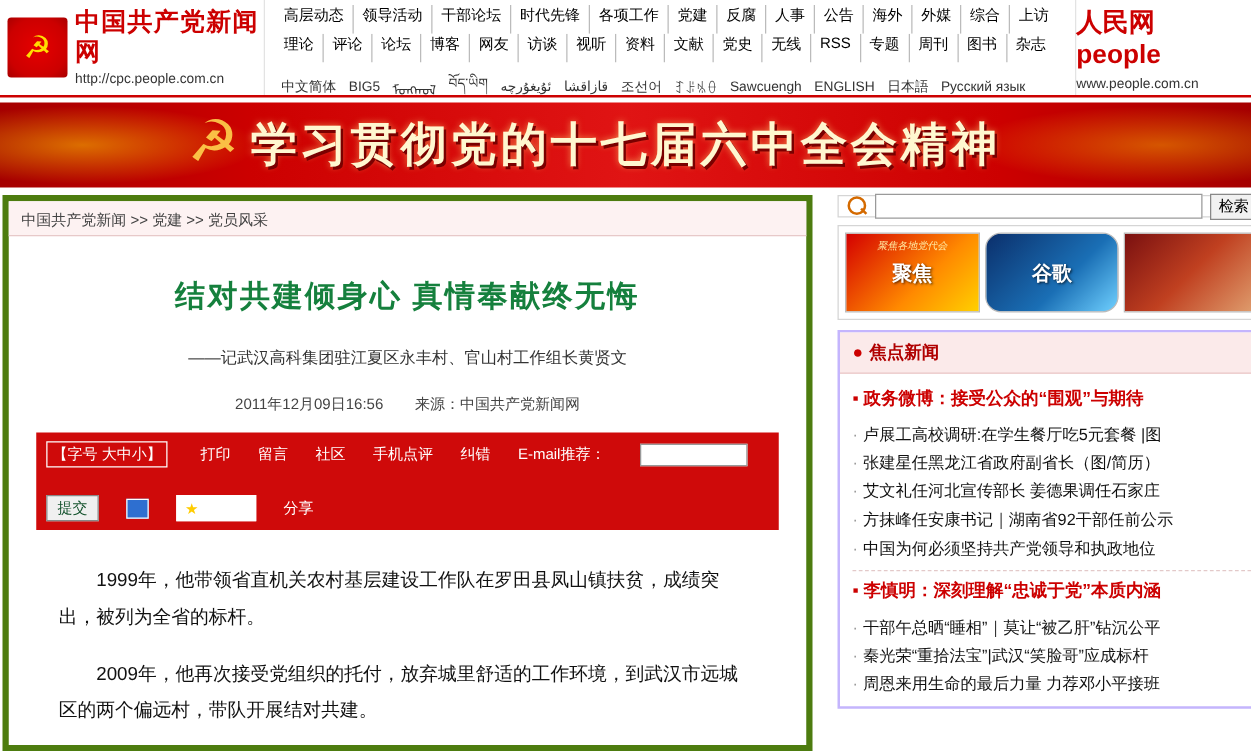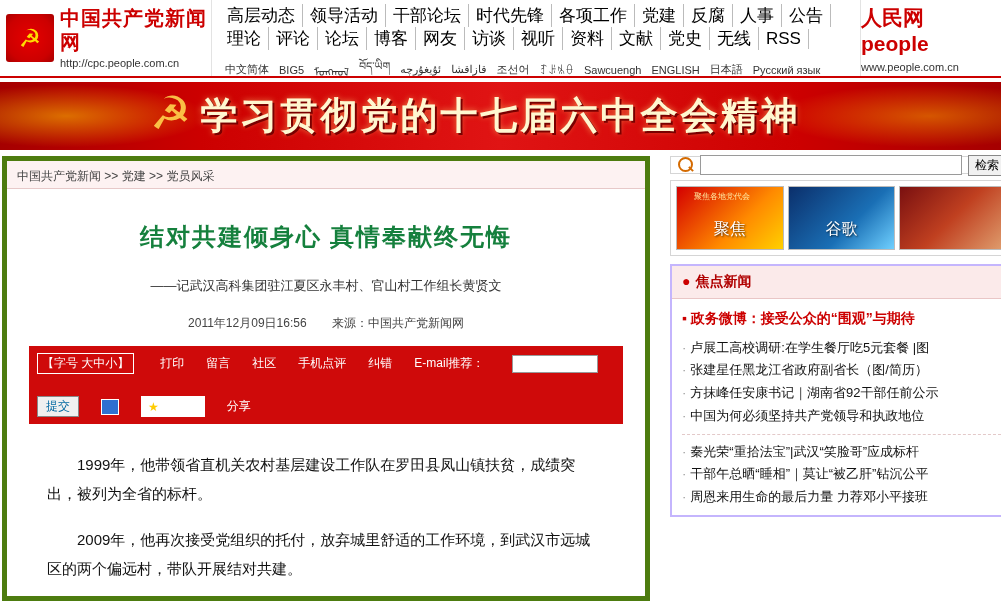--- a/index.html
+++ b/index.html
@@ -51,22 +51,21 @@
   .logo-url { color: #333; font-size: 11px; margin-top: 3px; }
 
   .nav-box {
     flex: 1 1 auto;
     padding: 4px 8px 0 8px;
     border-right: 1px solid #e3e3e3;
   }
   .nav-row {
     display: flex;
     flex-wrap: wrap;
-    align-items: center;
-    font-size: 17px;
+    font-size: 12px;
     color: #000;
     height: 23px;
     overflow: hidden;
   }
   .nav-row a {
     color: #000; text-decoration: none; padding: 0 7px;
     border-right: 1px solid #bbb;
     white-space: nowrap;
   }
   .nav-row a:last-child { border-right: none; }
@@ -178,21 +177,21 @@
   }
   .toolbar a, .toolbar span { color: #fff; text-decoration: none; }
   .toolbar .sizebox {
     border: 1px solid #fff; padding: 1px 4px; margin-right: 4px;
   }
   .toolbar .mailinput {
     width: 86px; height: 18px; border: 1px solid #999; background:#fff;
     margin: 0 6px;
   }
   .toolbar .submit-btn {
-    background: #f0f0f0; color:#0369a1; border:1px solid #888;
+    background: #f0f0f0; color:#14532d; border:1px solid #888;
     font-size: 12px; padding: 1px 8px; cursor:pointer;
   }
   .toolbar .icon-sq {
     display:inline-block; width:18px; height:16px; background:#2e6fd0;
     border:1px solid #fff; vertical-align:middle;
   }
   .toolbar .follow {
     background:#fff; color:#c00; border:1px solid #fff; padding:1px 6px;
     display:inline-flex; align-items:center; gap:3px;
   }
@@ -242,31 +241,31 @@
 
   .promo-row {
     display: flex; gap: 4px; margin-top: 6px;
     border: 1px solid #d5d5d5; padding: 5px; background:#fff;
   }
   .promo {
     flex: 1 1 0; height: 64px; position: relative; overflow:hidden;
     border: 1px solid #bbb;
   }
   .promo-1 { background: linear-gradient(135deg,#d40000,#ff8a00 60%,#ffd000); }
-  .promo-2 { background: linear-gradient(135deg,#0b2f6b,#1a6fb5 60%,#6fd0ff); }
+  .promo-2 { background: linear-gradient(135deg,#0b2f6b,#1a6fb5 60%,#6fd0ff); border-radius: 13px; }
   .promo-3 { background: linear-gradient(135deg,#7a1010,#c04020 50%,#e0a070); }
   .promo .cap {
-    position:absolute; left:0; right:0; top:32px; text-align:center;
-    color:#fff; font-size:16px; font-weight:normal;
+    position:absolute; left:0; right:0; top:22px; text-align:center;
+    color:#fff; font-size:16px; font-weight:bold;
     text-shadow: 1px 1px 2px rgba(0,0,0,.7);
     font-family:"Liberation Serif", serif;
   }
   .promo .sub {
-    position:absolute; left:17px; right:0; top:4px; text-align:left;
-    color:#ffe9a0; font-size:8px;
+    position:absolute; left:0; right:0; top:4px; text-align:center;
+    color:#ffe9a0; font-size:8px;font-style:italic;
   }
 
   .focus-box {
     margin-top: 8px;
     border: 2px solid #c4b5fd;
     background:#fff;
   }
   .focus-head {
     background: #fbeaea;
     border-bottom: 1px solid #e9c6c6;
@@ -438,26 +437,31 @@
         <div class="focus-head">
           <span class="dot">●</span><span>焦点新闻</span>
         </div>
         <div class="focus-list">
           <div class="focus-lead">
             <span>▪</span>
             <span>政务微博：接受公众的“围观”与期待</span>
           </div>
           <div class="focus-item"><span class="b">·</span><a>卢展工高校调研:在学生餐厅吃5元套餐 |图</a></div>
           <div class="focus-item"><span class="b">·</span><a>张建星任黑龙江省政府副省长（图/简历）</a></div>
+          <div class="focus-item"><span class="b">·</span><a>艾文礼任河北宣传部长  姜德果调任石家庄</a></div>
           <div class="focus-item"><span class="b">·</span><a>方抹峰任安康书记｜湖南省92干部任前公示</a></div>
           <div class="focus-item"><span class="b">·</span><a>中国为何必须坚持共产党领导和执政地位</a></div>
 
           <div class="sep-line"></div>
 
+          <div class="focus-lead">
+            <span>▪</span>
+            <span>李慎明：深刻理解“忠诚于党”本质内涵</span>
+          </div>
+          <div class="focus-item"><span class="b">·</span><a>干部午总晒“睡相”｜莫让“被乙肝”钻沉公平</a></div>
           <div class="focus-item"><span class="b">·</span><a>秦光荣“重拾法宝”|武汉“笑脸哥”应成标杆</a></div>
-          <div class="focus-item"><span class="b">·</span><a>干部午总晒“睡相”｜莫让“被乙肝”钻沉公平</a></div>
           <div class="focus-item"><span class="b">·</span><a>周恩来用生命的最后力量  力荐邓小平接班</a></div>
         </div>
       </div>
 
     </div>
   </div>
 </div>
 
 </body></html>

